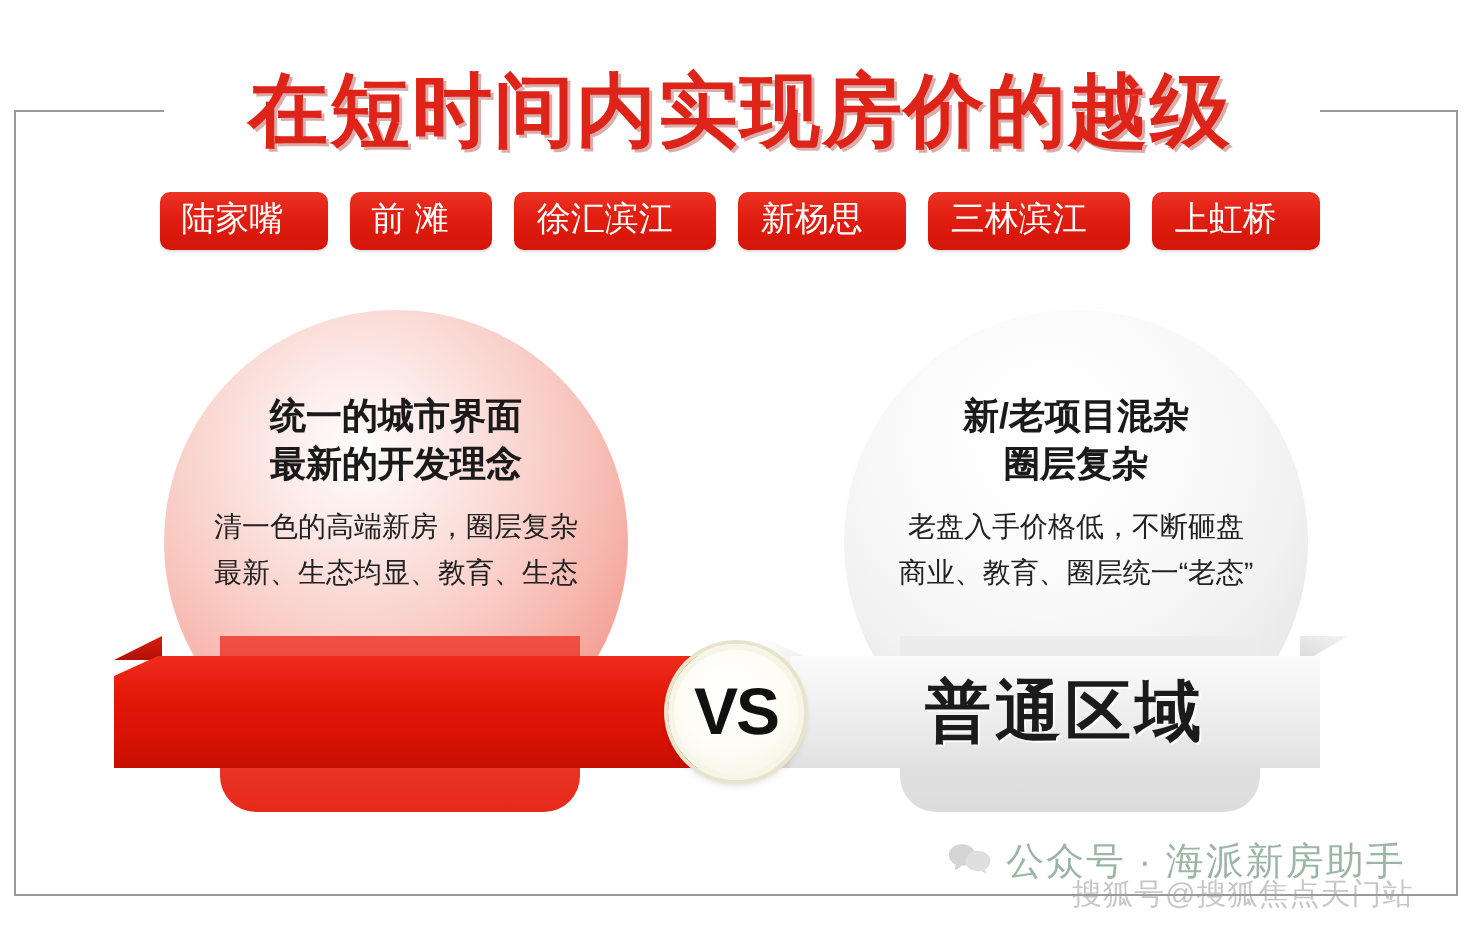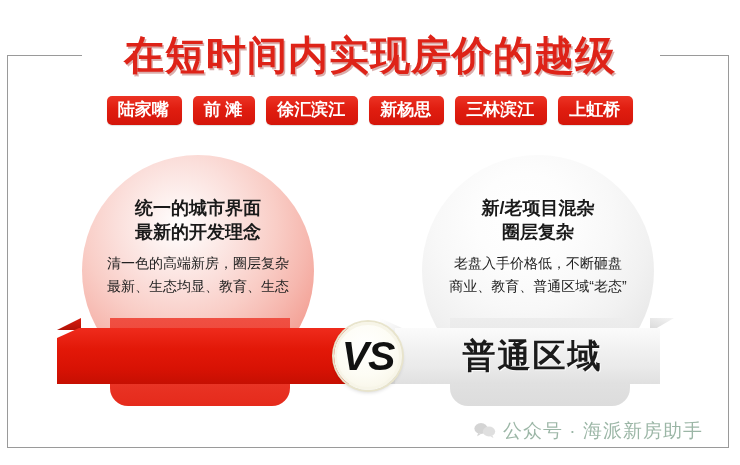--- a/index.html
+++ b/index.html
@@ -63,23 +63,23 @@
     display: flex;
     justify-content: center;
     align-items: center;
     gap: 11px;
     z-index: 6;
   }
   .tag {
     background: linear-gradient(180deg, #EC3324 0%, #E01D10 45%, #D4150A 100%);
     color: #ffffff;
     font-size: 17px;
-    font-weight: bold;
+    font-weight: normal;
     border-radius: 5px;
-    padding: 4px 13px 5px 11px;
+    padding: 4px 22px 5px 11px;
     line-height: 1.15;
     white-space: nowrap;
     box-shadow: 0 1px 1px rgba(0,0,0,0.12);
   }
 
   
   .sphere {
     position: absolute;
     border-radius: 50%;
     z-index: 2;
@@ -234,23 +234,22 @@
     background: radial-gradient(circle at 45% 35%, #ffffff 0%, #fdfcf4 55%, #f6f3e3 100%);
     border: 3px solid #f7f5e8;
     box-shadow: 0 0 0 2px #e8e4cc, 0 2px 4px rgba(0,0,0,0.20);
     box-sizing: border-box;
     display: flex;
     align-items: center;
     justify-content: center;
     z-index: 8;
   }
   .vs span {
-    font-size: 41px;
+    font-size: 33px;
     font-weight: bold;
-    font-style: italic;
     color: #111111;
     letter-spacing: -1px;
   }
 
   
   .wm-wechat {
     position: absolute;
     left: 474px;
     top: 418px;
     display: flex;
@@ -311,21 +310,21 @@
     <div class="sphere-head">统一的城市界面</div>
     <div class="sphere-head">最新的开发理念</div>
     <div class="sphere-sub">清一色的高端新房，圈层复杂</div>
     <div class="sphere-sub" style="margin-top:3px;">最新、生态均显、教育、生态</div>
   </div>
 
   <div class="sphere-text right">
     <div class="sphere-head">新/老项目混杂</div>
     <div class="sphere-head">圈层复杂</div>
     <div class="sphere-sub">老盘入手价格低，不断砸盘</div>
-    <div class="sphere-sub" style="margin-top:3px;">商业、教育、普通区域“老态”</div>
+    <div class="sphere-sub" style="margin-top:3px;">商业、教育、圈层统一“老态”</div>
   </div>
 
   <div class="bar-left-tab"></div>
   <div class="bar bar-left"></div>
 
   <div class="bar-right-shade-l"></div>
   <div class="bar-right-shade-r"></div>
   <div class="bar bar-right"></div>
   <div class="bar-label bar-label-right">普通区域</div>
 
@@ -338,14 +337,15 @@
       <svg width="22" height="16" viewBox="0 0 22 16" aria-hidden="true">
         <ellipse cx="7" cy="6.5" rx="6.6" ry="5.4" fill="#9a9a9a"></ellipse>
         <polygon points="4,11 3.2,14.2 6.6,12.2" fill="#9a9a9a"></polygon>
         <ellipse cx="15" cy="9.5" rx="6.2" ry="5.1" fill="#b5b5b5"></ellipse>
         <polygon points="18.5,13.5 19.4,16 16.2,14.3" fill="#b5b5b5"></polygon>
       </svg>
     </span>
     <span class="txt">公众号 · 海派新房助手</span>
   </div>
 
+  <div class="wm-sohu">搜狐号@搜狐焦点天门站</div>
 
 </div>
 
 </body></html>

